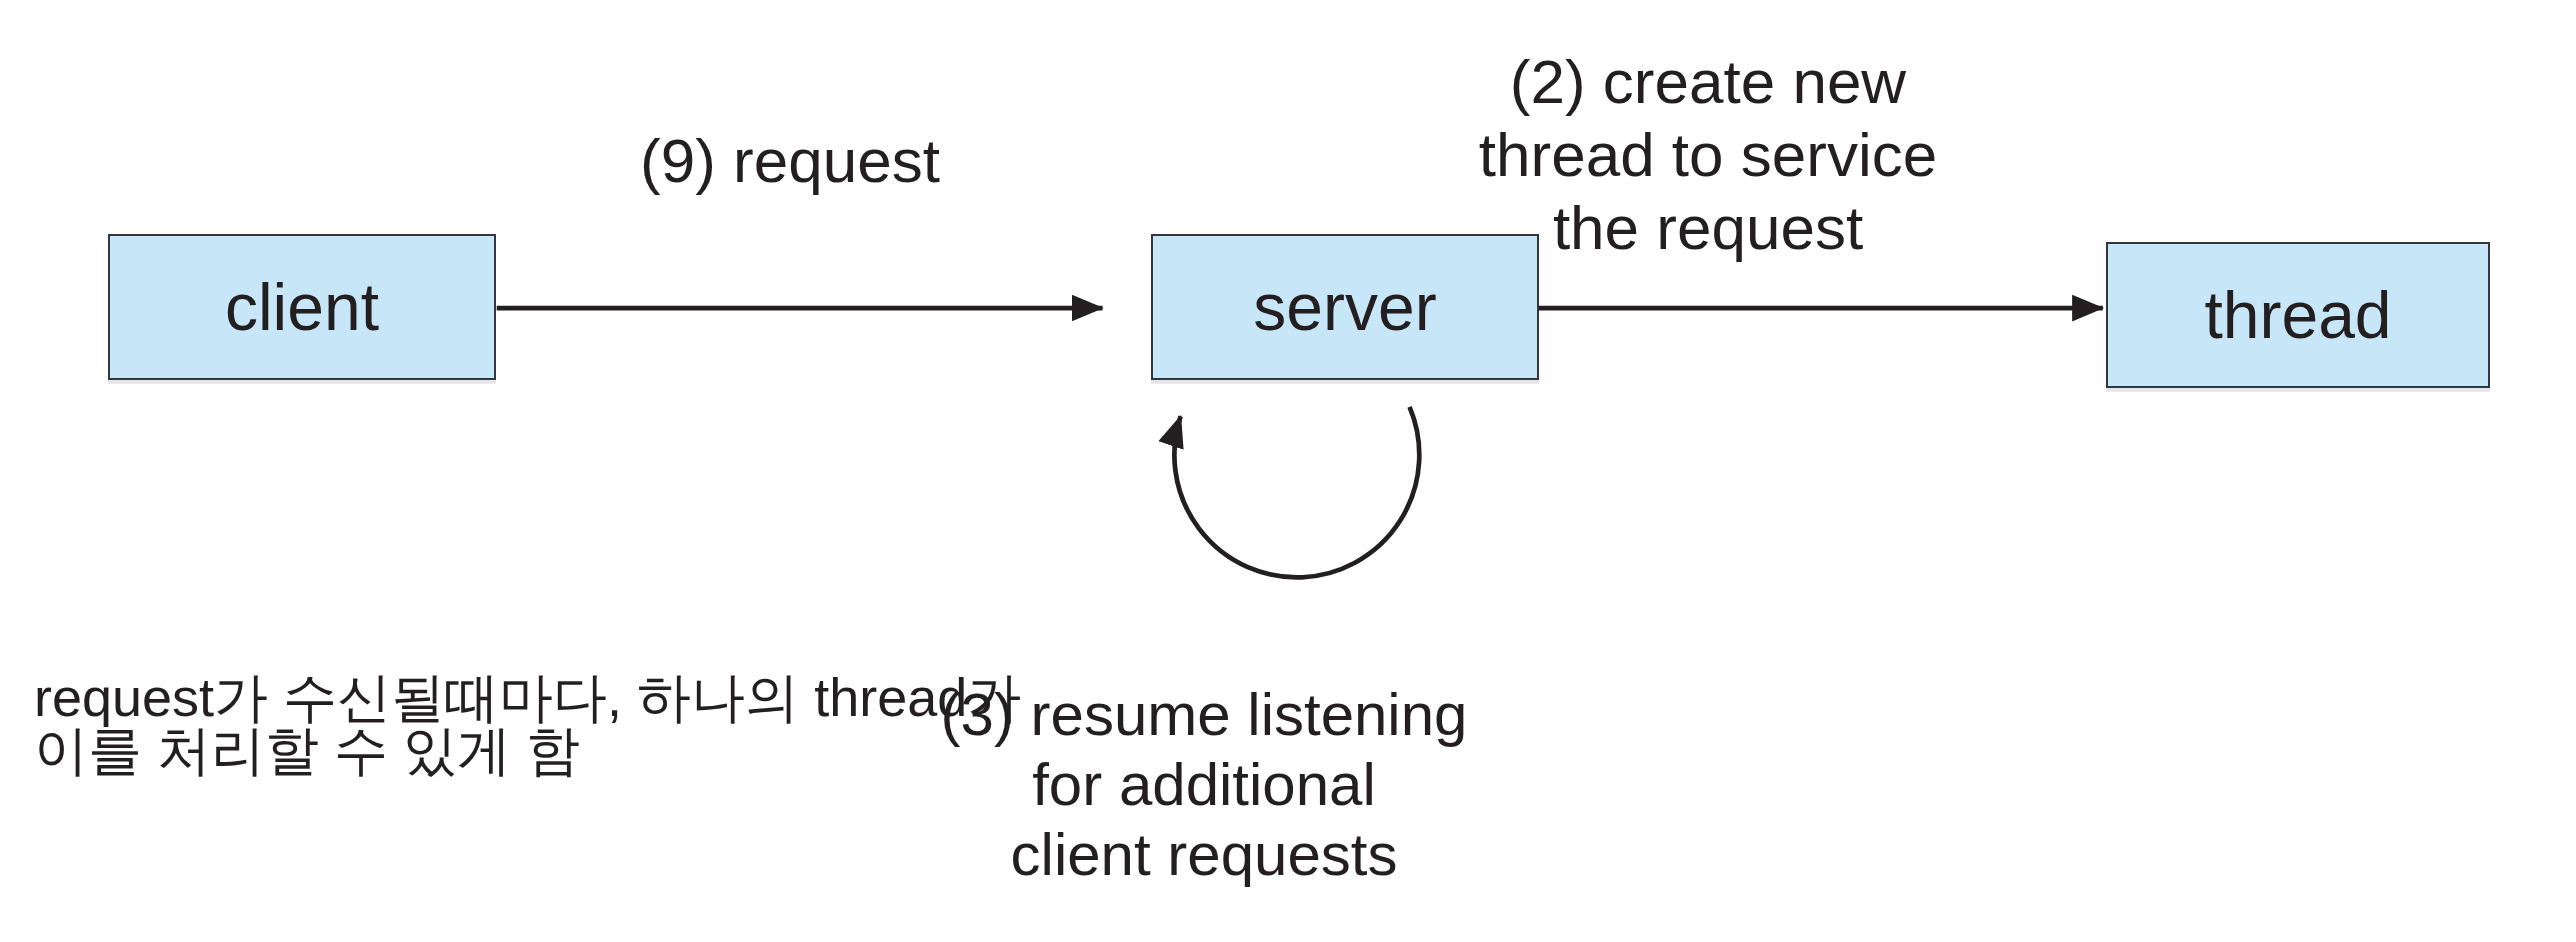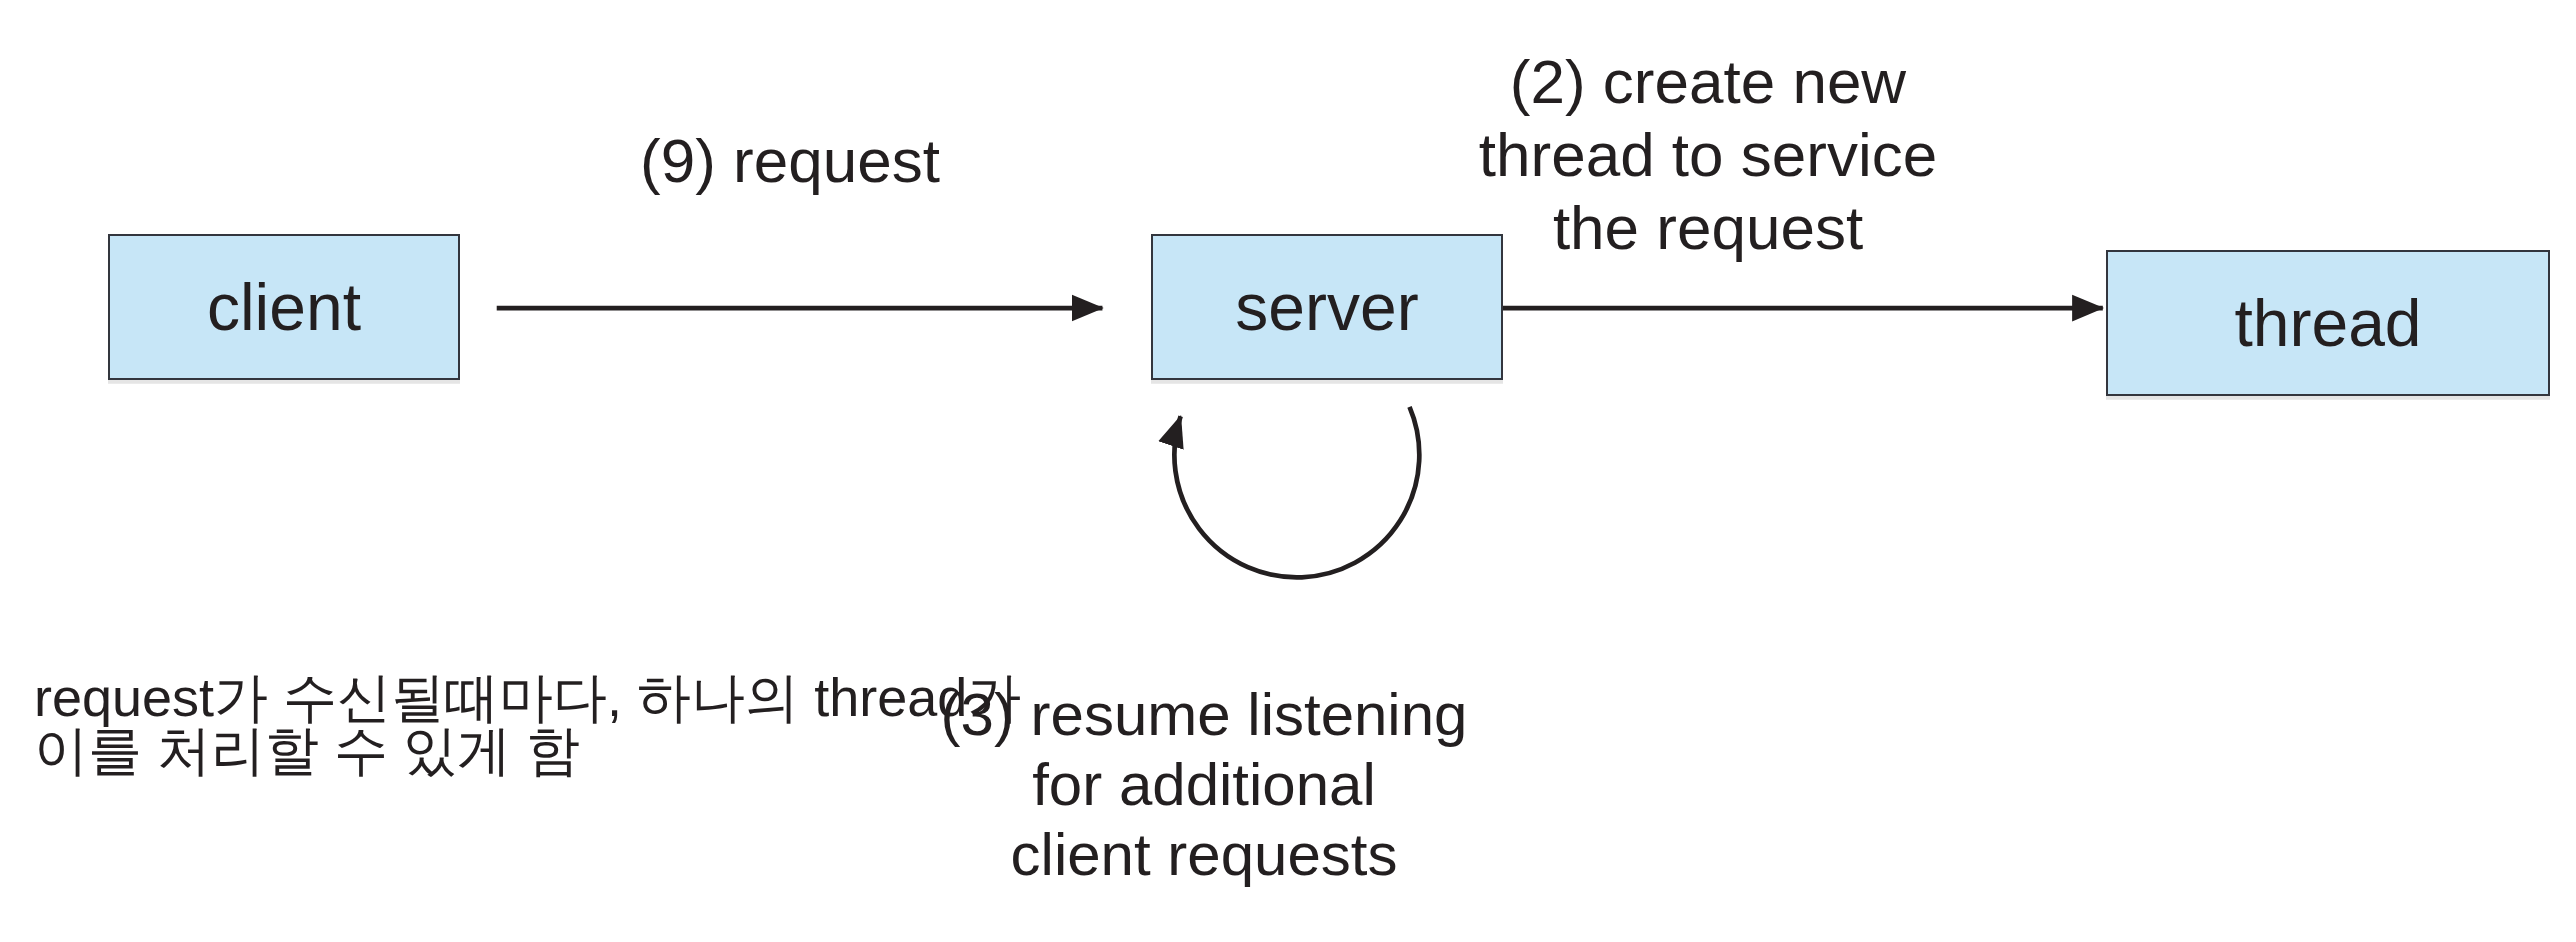--- a/index.html
+++ b/index.html
@@ -17,34 +17,34 @@
     overflow: hidden;
   }
   .svg-layer {
     position: absolute;
     left: 0;
     top: 0;
   }
   .node {
     position: absolute;
     box-sizing: border-box;
-    width: 352px;
+    width: 388px;
     height: 146px;
     background: var(--box-fill, #c7e6f7);
     border: 2.8px solid var(--box-border, #33363e);
     box-shadow: 0 3.8px 0 rgba(0, 0, 0, 0.10);
     display: flex;
     align-items: center;
     justify-content: center;
     font-size: 66px;
     line-height: 1;
   }
   #client-box { left: 108px;  top: 234px; }
   #server-box { left: 1105px; top: 234px; margin-left: 46px; }
-  #thread-box { left: 2106px; top: 250px; width: 444px; }
+  #thread-box { left: 2106px; top: 242px; width: 384px; }
   .annot {
     position: absolute;
     transform: translateX(-50%);
     text-align: center;
     white-space: pre-line;
     font-size: 62px;
     line-height: 73px;
   }
   #annot-step1 { left: 790px;  top: 128px; line-height: 66px; }
   #annot-step2 { left: 1708px; top: 45px; }

